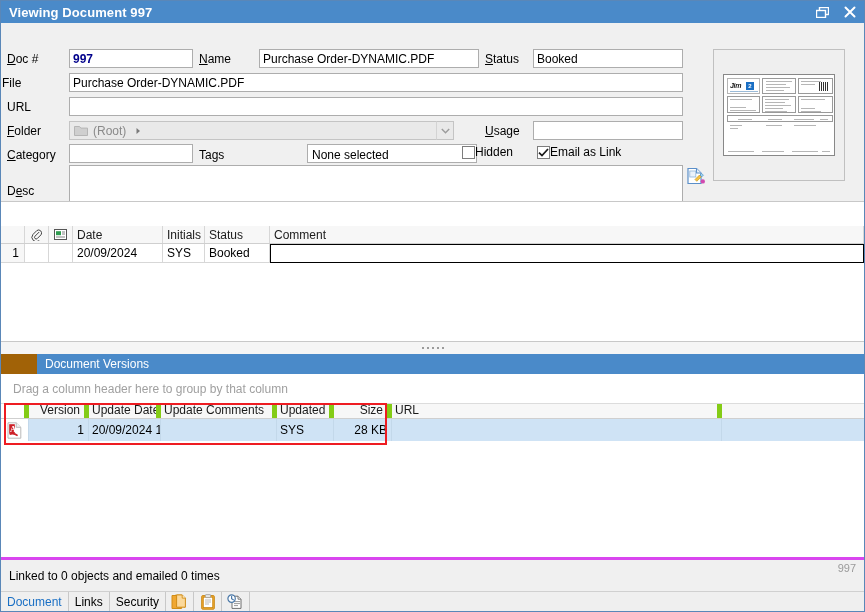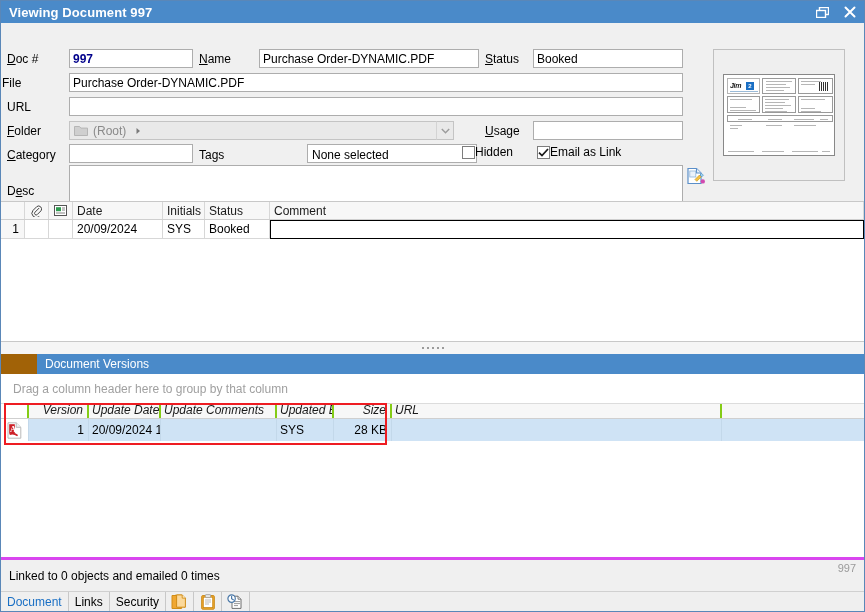--- a/index.html
+++ b/index.html
@@ -141,20 +141,21 @@
     flex:none;
     position:relative;
   }
   .gheader {
     display:flex;
     height:18px;
     background:#f7f7f7;
     border-bottom:1px solid #cfcfcf;
     font-size:12px;
     color:#1a1a1a;
+    margin-top:24px;
   }
   .gheader .gh {
     border-right:1px solid #d7d7d7;
     padding-left:4px;
     display:flex; align-items:center;
     overflow:hidden; white-space:nowrap;
   }
   .grow {
     display:flex;
     height:19px;
@@ -218,26 +219,25 @@
   }
   .vheader {
     display:flex;
     height:15px;
     background:#f7f7f7;
     font-size:12px;
     color:#1a1a1a;
     border-bottom:1px solid #cfcfcf;
   }
   .vheader .vh {
-    border-right:2px solid #84cc16;
+    border-right:5px solid #84cc16;
     padding-left:3px;
     display:flex; align-items:flex-start;
     overflow:hidden; white-space:nowrap;
     line-height:12px;
-    font-style:italic;
   }
   .vrow {
     display:flex;
     height:22px;
     background:#cfe3f5;
     font-size:12px;
   }
   .vrow .vc {
     border-right:1px solid #c3d8ea;
     padding-left:3px;

